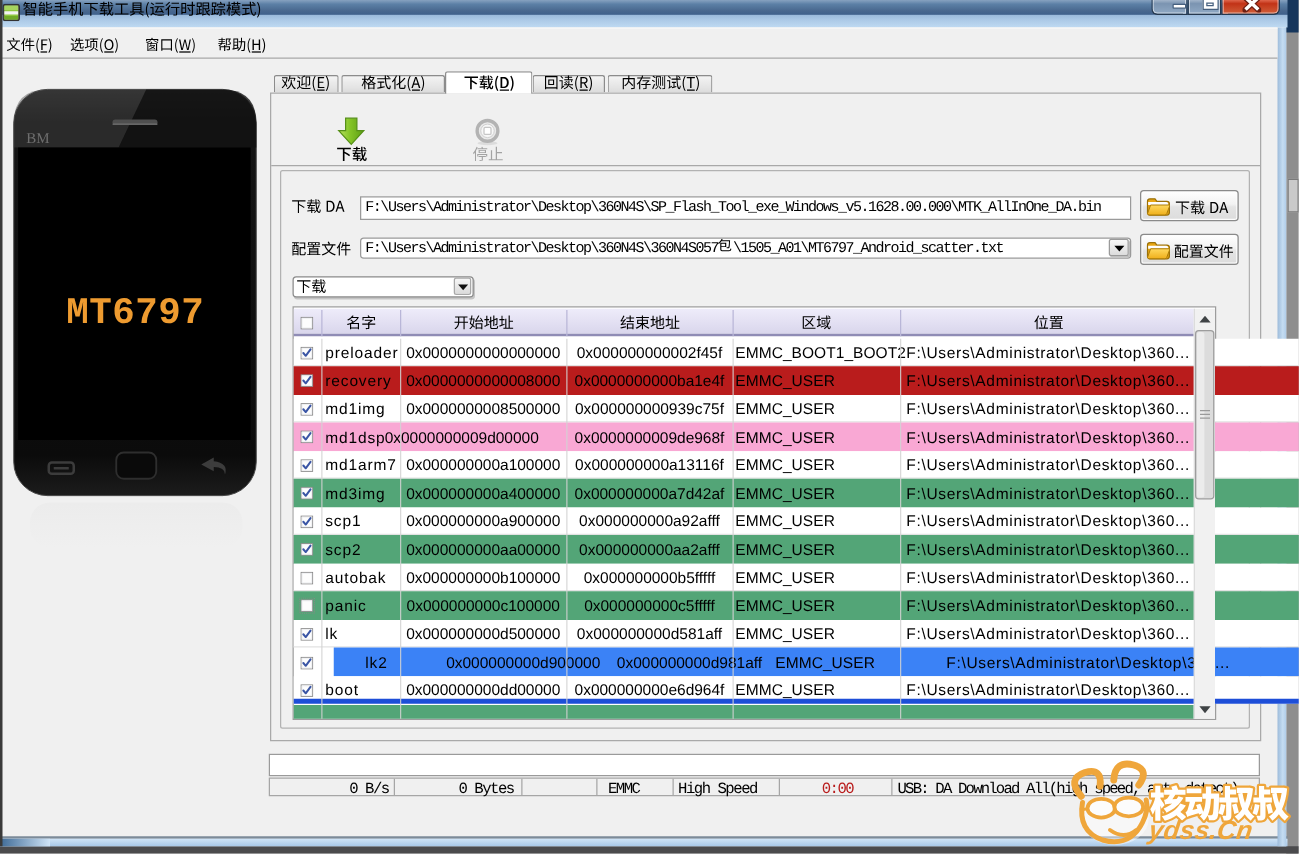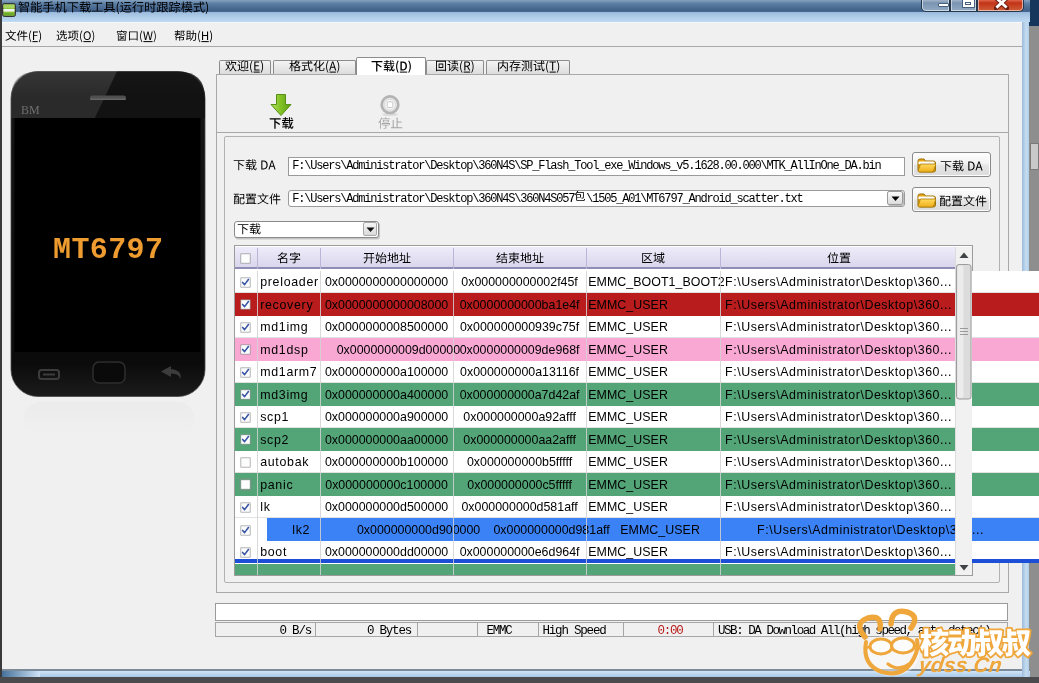--- a/index.html
+++ b/index.html
@@ -258,21 +258,21 @@
     <div class="cell" style="left:352.9px;letter-spacing:0.05px">EMMC_USER</div>
     <div class="cell" style="left:489.7px;letter-spacing:0.55px">F:\Users\Administrator\Desktop\360...</div>
   </div>
 <svg class="cb" style="left:239px;top:320.84000000000003px" width="17" height="17" viewBox="-2 -2 17 17">
     <rect x="0.5" y="0.5" width="12" height="12" fill="#fdfdfd" stroke="#8b8b8b"></rect>
     <rect x="1.5" y="1.5" width="10" height="10" fill="none" stroke="#eef0f2" stroke-width="1"></rect>
     <path d="M2.8 6.4 L5.3 9.3 L10.3 2.6" stroke="#3a55a5" stroke-width="2.1" fill="none" stroke-linecap="round" stroke-linejoin="round"></path>
   </svg>
 <div class="row" style="top:338.3px;background:#f9a8d4;">
     <div class="cell" style="left:24.8px;letter-spacing:0.7px">md1dsp</div>
-    <div class="cell" style="left:163px;transform:translateX(-50%)">0x0000000009d00000</div>
+    <div class="cell" style="left:134px;transform:translateX(-50%)">0x0000000009d00000</div>
     <div class="cell" style="left:284.2px;transform:translateX(-50%)">0x0000000009de968f</div>
     <div class="cell" style="left:352.9px;letter-spacing:0.05px">EMMC_USER</div>
     <div class="cell" style="left:489.7px;letter-spacing:0.55px">F:\Users\Administrator\Desktop\360...</div>
   </div>
 <svg class="cb" style="left:239px;top:343.36px" width="17" height="17" viewBox="-2 -2 17 17">
     <rect x="0.5" y="0.5" width="12" height="12" fill="#fdfdfd" stroke="#8b8b8b"></rect>
     <rect x="1.5" y="1.5" width="10" height="10" fill="none" stroke="#eef0f2" stroke-width="1"></rect>
     <path d="M2.8 6.4 L5.3 9.3 L10.3 2.6" stroke="#3a55a5" stroke-width="2.1" fill="none" stroke-linecap="round" stroke-linejoin="round"></path>
   </svg>
 <div class="row" style="top:360.8px;background:#fff;border-bottom:1px solid #e2e2e2;">

